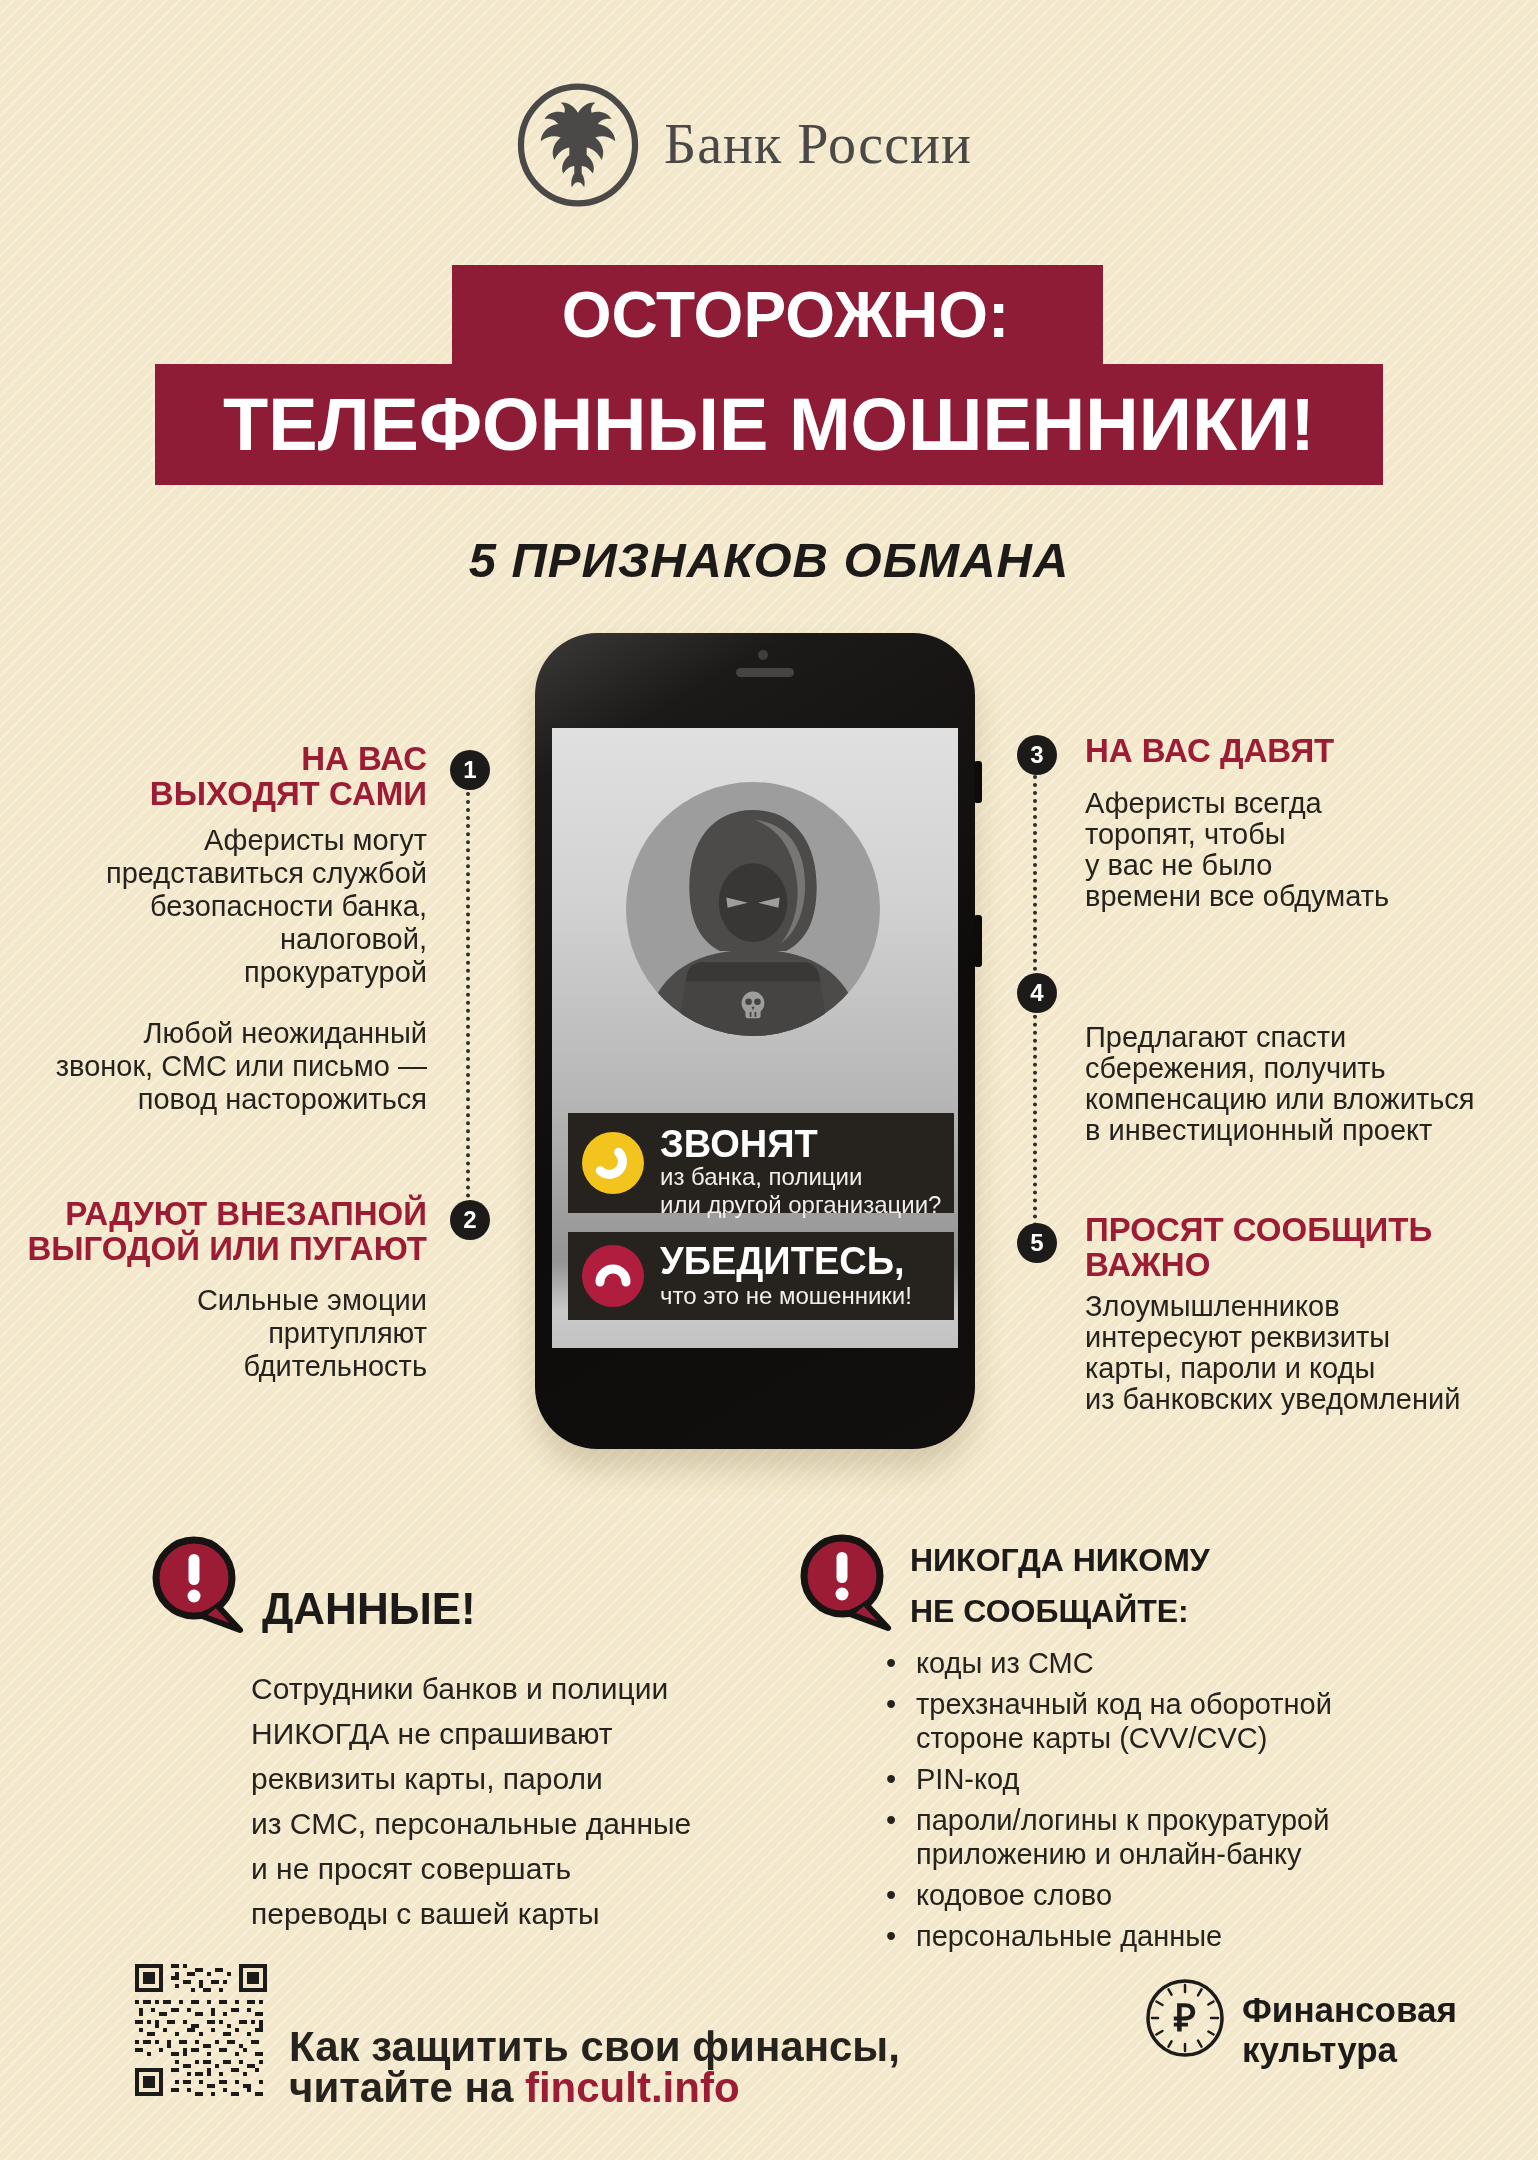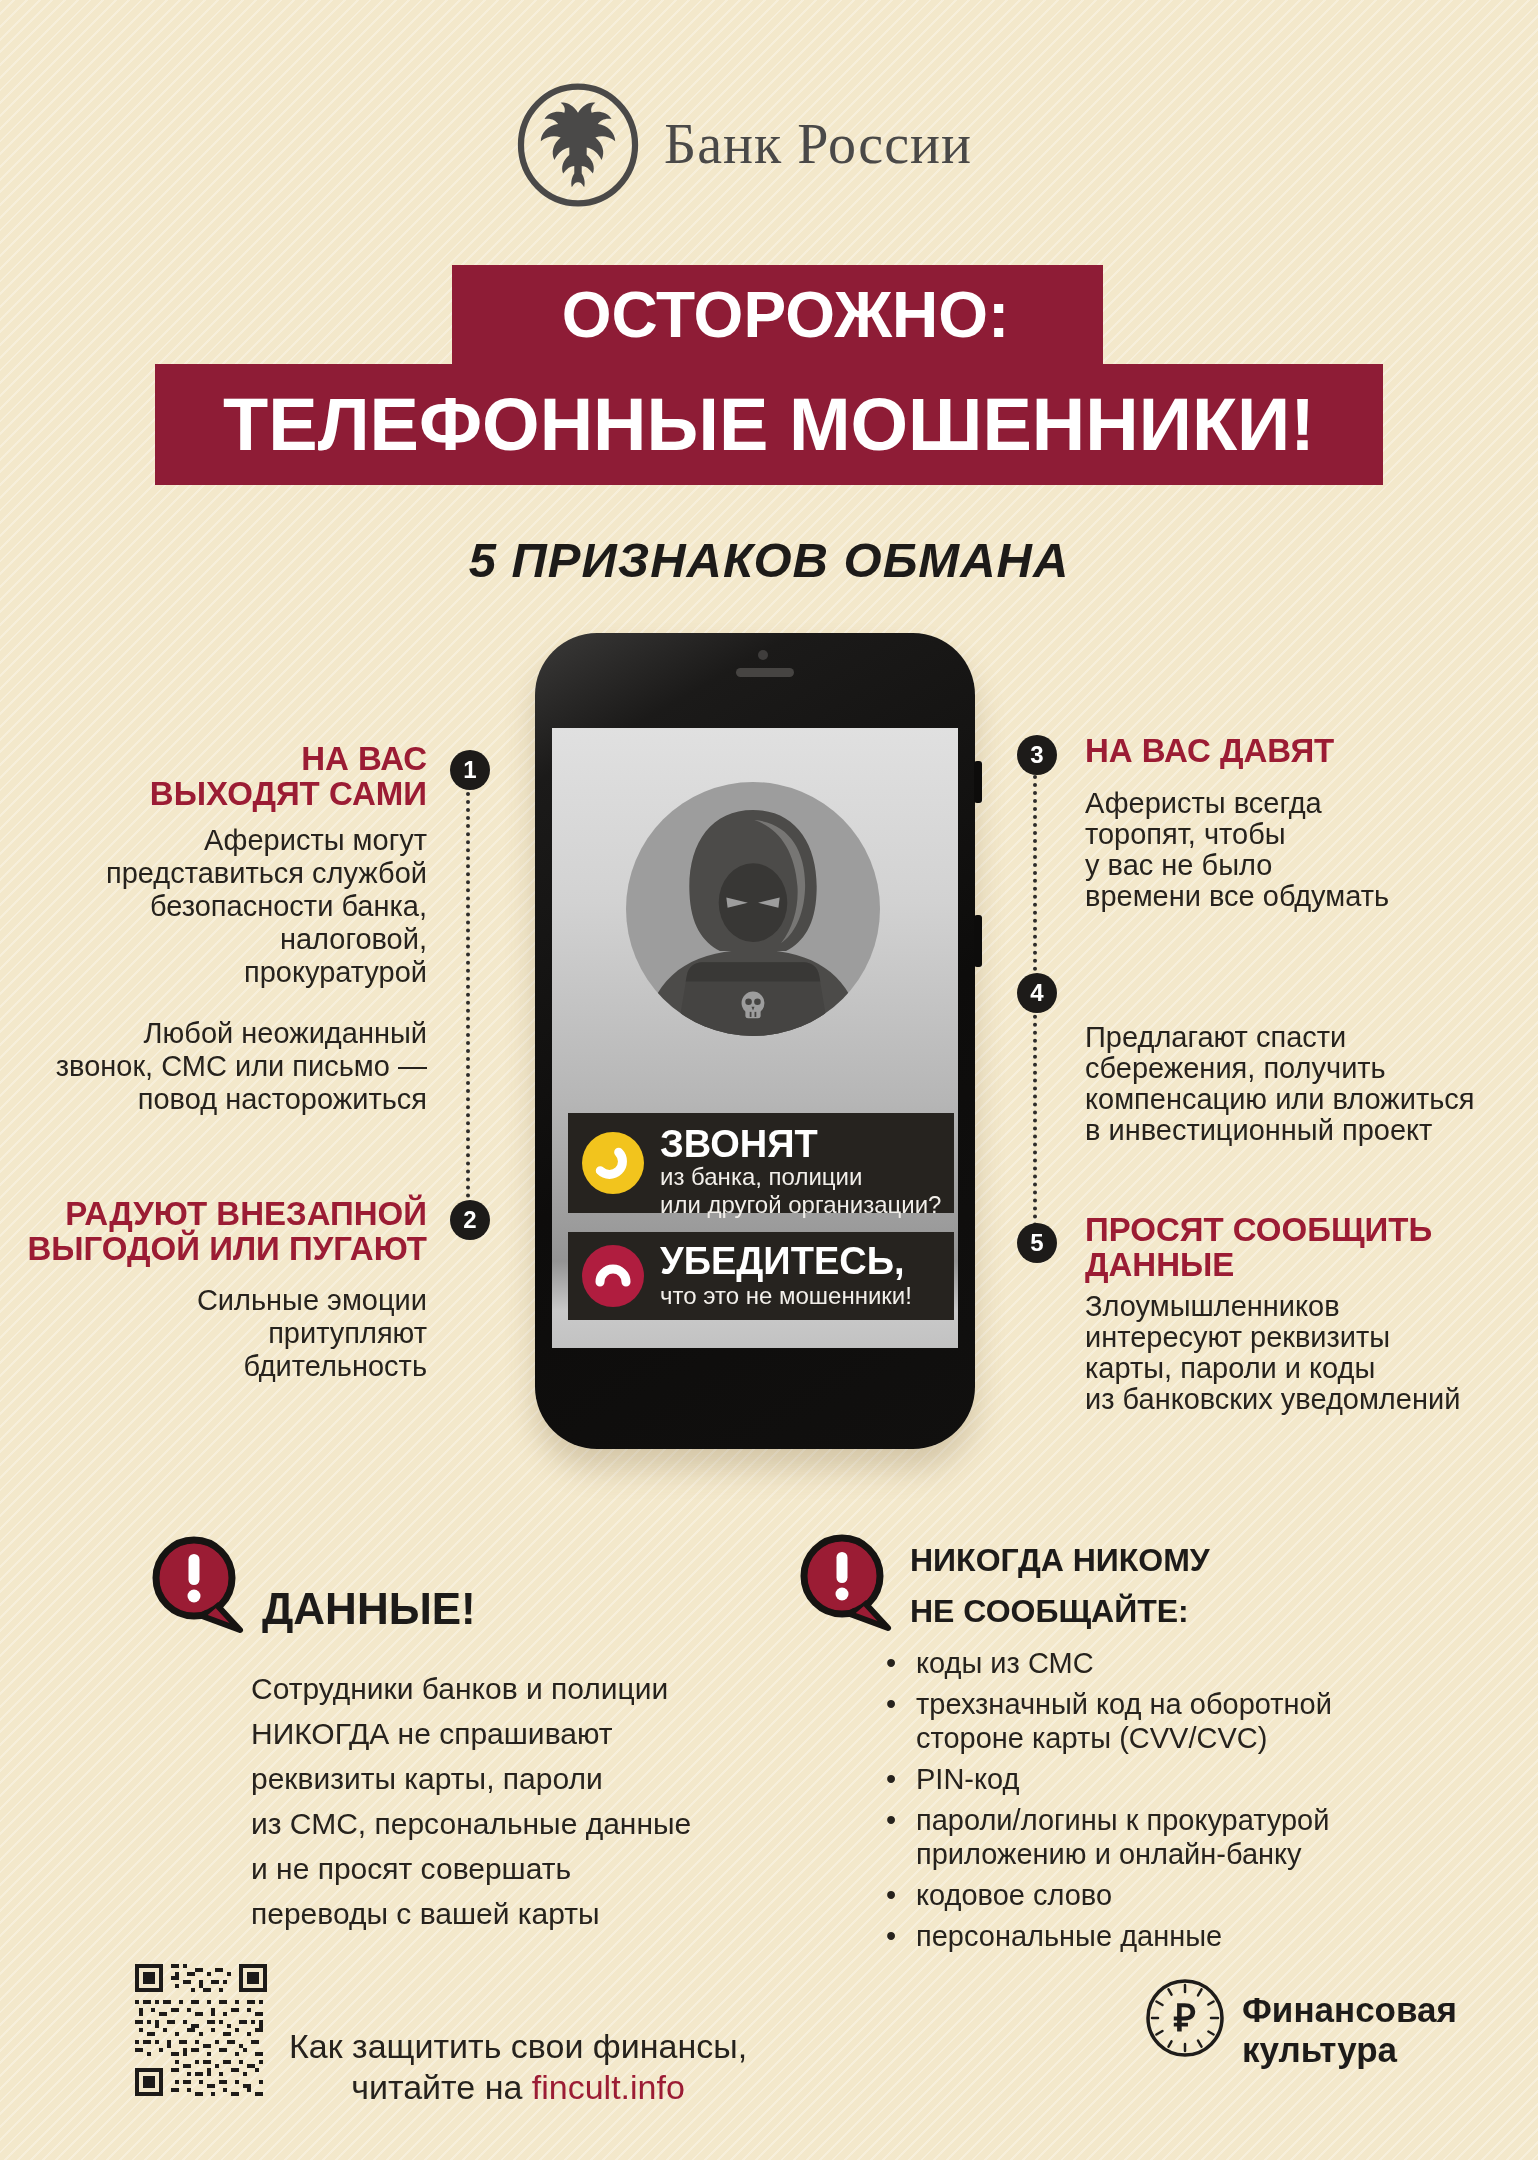--- a/index.html
+++ b/index.html
@@ -57,21 +57,21 @@
 
   
   .imp-title{font-size:44px;font-weight:800;color:#1d1b19;}
   .imp-body{font-size:30px;line-height:45px;color:#26221d;}
   .never-title{font-size:32px;line-height:51px;font-weight:800;color:#1d1b19;}
   .never-list{left:878px;top:1646px;width:480px;list-style:none;margin:0;padding:0;}
   .never-list li{position:relative;padding-left:38px;font-size:29px;line-height:34px;
     margin-bottom:7px;color:#26221d;}
   .never-list li::before{content:"•";position:absolute;left:8px;top:0;font-size:29px;color:#26221d;}
 
-  .qr-caption{left:289px;top:2026px;font-size:34px;line-height:41px;font-weight:normal;color:#26221d;text-align:center;}
+  .qr-caption{left:289px;top:2026px;font-size:42px;line-height:41px;font-weight:bold;color:#26221d;}
   .qr-link{color:#9b1c34;}
   .brand-name{left:1242px;top:1990px;font-size:35px;line-height:40px;font-weight:bold;color:#1d1b19;}
 </style>
 </head>
 <body>
 
 <div class="poster">
 
   <svg class="abs" style="left:515px;top:83px;" width="126" height="124" viewBox="0 0 100 100">
     <ellipse cx="50" cy="50" rx="46" ry="47" fill="none" stroke="#4a4948" stroke-width="5"></ellipse>
@@ -175,21 +175,21 @@
 времени все обдумать</div>
 
   <div class="abs badge" style="left:1017px;top:973px;">4</div>
   <div class="abs sign-body tright pre" style="top:1022px;line-height:31px;">Предлагают спасти
 сбережения, получить
 компенсацию или вложиться
 в инвестиционный проект</div>
 
   <div class="abs badge" style="left:1017px;top:1223px;">5</div>
   <div class="abs sign-title tright pre" style="top:1212px;">ПРОСЯТ СООБЩИТЬ
-ДАННЫЕ</div>
+ВАЖНО</div>
   <div class="abs sign-body tright pre" style="top:1291px;line-height:31px;">Злоумышленников
 интересуют реквизиты
 карты, пароли и коды
 из банковских уведомлений</div>
 
   <svg class="abs" style="left:150px;top:1534px;" width="96" height="110" viewBox="0 0 96 110">
     <circle cx="44" cy="44" r="38" fill="#9b1c34" stroke="#161412" stroke-width="7"></circle>
     <path d="M66,70 L90,96 L52,82 Z" fill="#9b1c34" stroke="#161412" stroke-width="6" stroke-linejoin="round"></path>
     <circle cx="44" cy="44" r="34" fill="#9b1c34"></circle>
     <rect x="38.5" y="20" width="11" height="31" rx="5.5" fill="#fff"></rect>

